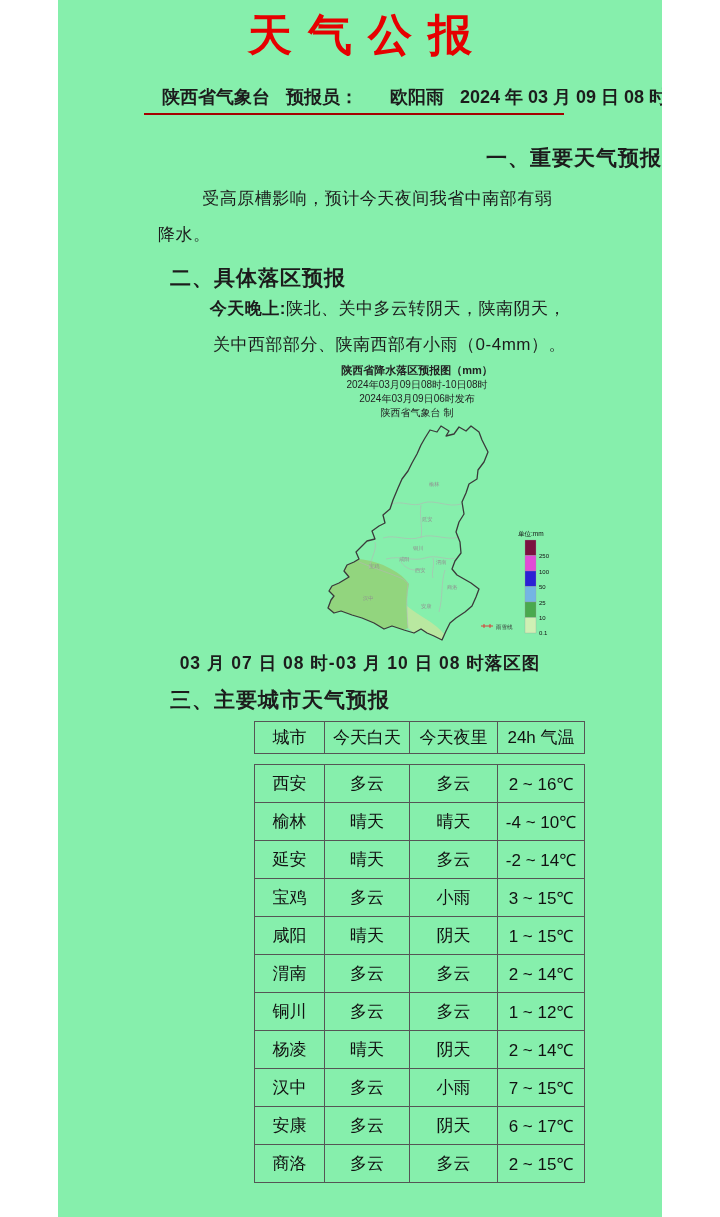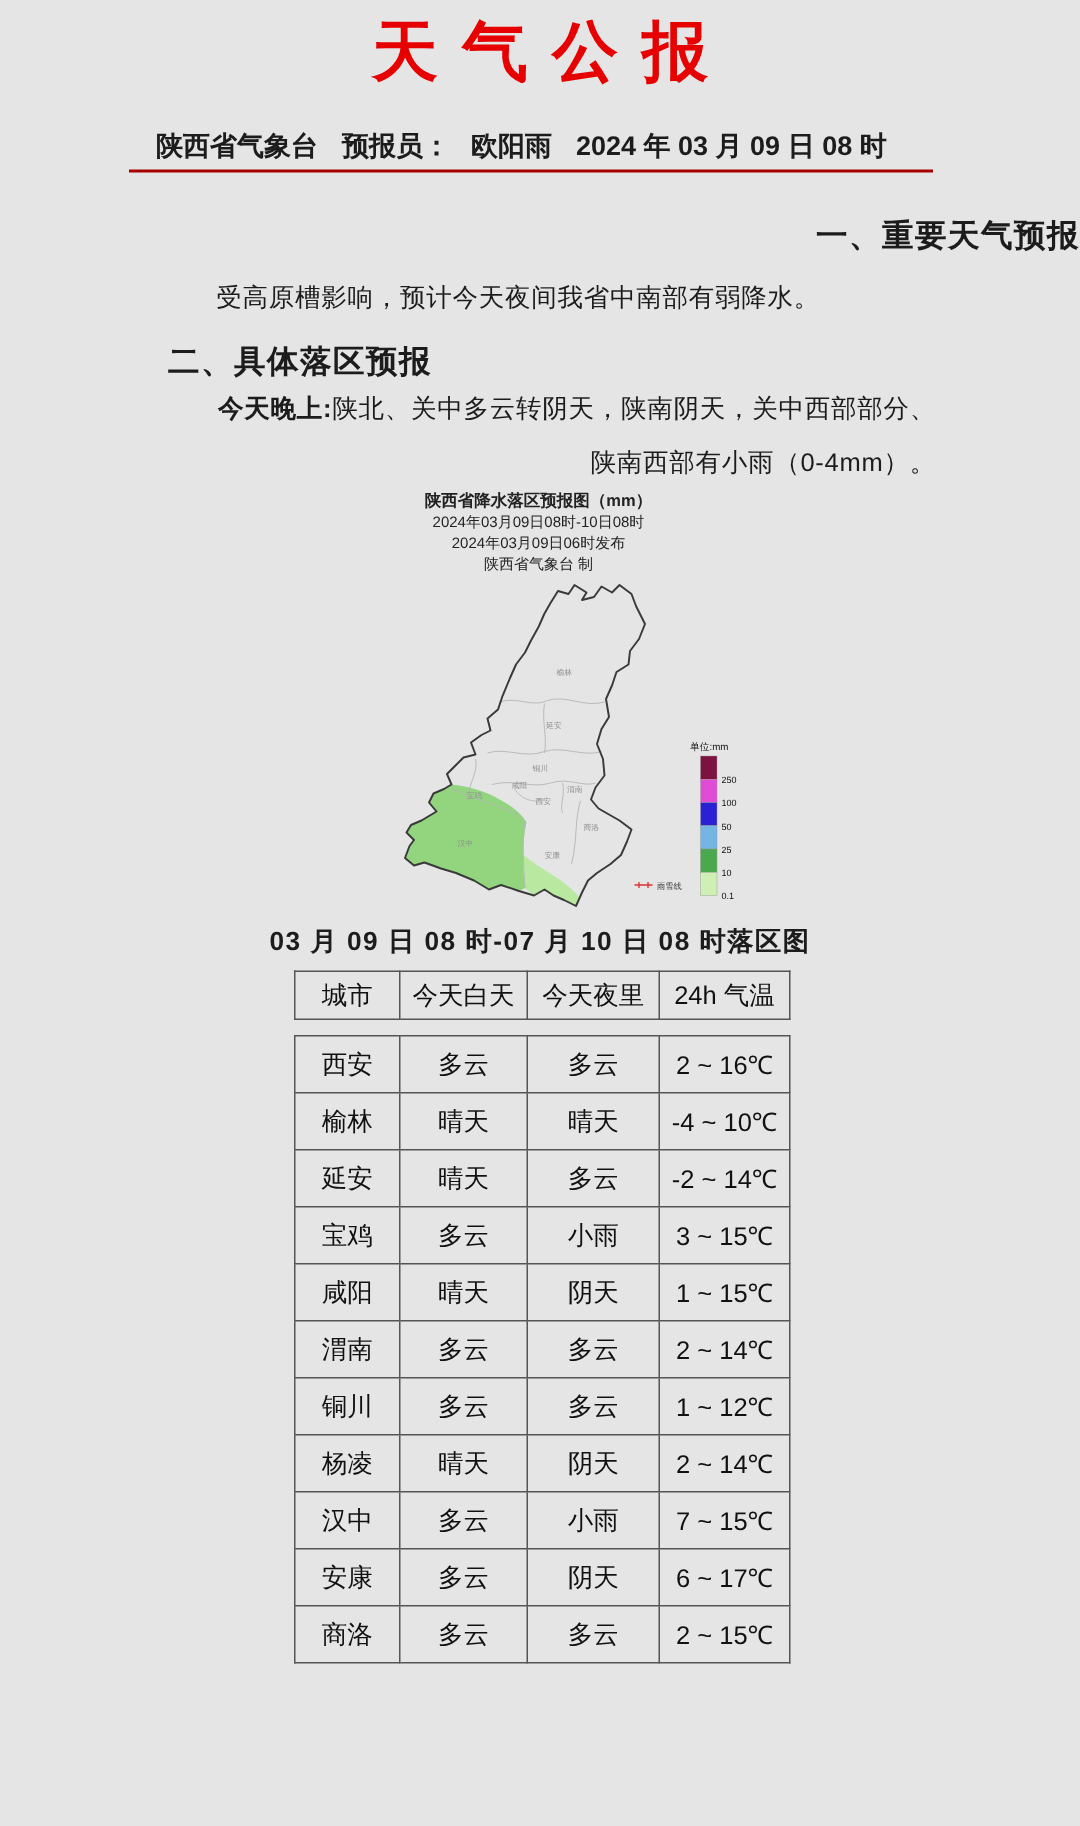--- a/index.html
+++ b/index.html
@@ -1,31 +1,31 @@
 <!DOCTYPE html>
 <html><head>
 <meta charset="utf-8">
 <style>
   html,body{margin:0;padding:0;background:#ffffff;}
   .page{
-    position:relative;width:720px;height:1217px;margin:0 auto;background:#e5e5e5;
+    position:relative;width:604px;height:1217px;margin:0 auto;background:#86efac;
     overflow:hidden;font-family:"Liberation Sans",sans-serif;color:#1c1c1c;
   }
   .doc-title{
     margin:0;padding-top:10px;text-align:center;
     font-size:44px;line-height:50px;font-weight:bold;color:#e60000;
     letter-spacing:16px;text-indent:16px;
   }
   .meta{
     margin:26px 98px 0 86px;padding:0 0 5px 18px;
     border-bottom:2px solid #a40000;
     font-size:18px;font-weight:bold;line-height:22px;white-space:nowrap;
   }
   .meta .sp1{margin-right:16px;}
-  .meta .sp2{margin-right:14px;}
+  .meta .sp2{margin-right:32px;}
   h2.sec{
     margin:12px 0 0 112px;font-size:21px;line-height:26px;font-weight:bold;
     letter-spacing:1px;
   }
   h2.sec.first{margin-top:30px;text-align:right;}
   p.body{
     margin:10px 96px 0 100px;font-size:17px;line-height:36px;
     text-indent:2.6em;letter-spacing:0.5px;
   }
   p.body.cont{margin-top:0;text-align:right;}
@@ -129,22 +129,23 @@
         </g>
       </g>
 
       <g>
         <path d="M168,204 h12 M171,202 v4 M177,202 v4" stroke="#e03030" stroke-width="0.9" fill="none"></path>
         <text x="183" y="206.5" font-size="5.5" fill="#333">雨雪线</text>
       </g>
     </svg>
   </figure>
 
-  <div class="map-bottom-caption">03 月 09 日 08 时-07 月 10 日 08 时落区图</div>
-
+  <div class="map-bottom-caption">03 月 07 日 08 时-03 月 10 日 08 时落区图</div>
+
+  <h2 class="sec">三、主要城市天气预报</h2>
 
   <table class="wt thead">
     <colgroup>
         <col class="c0">
         <col class="c1">
         <col class="c2">
         <col class="c3">
       </colgroup>
     <tbody>
         <tr>

